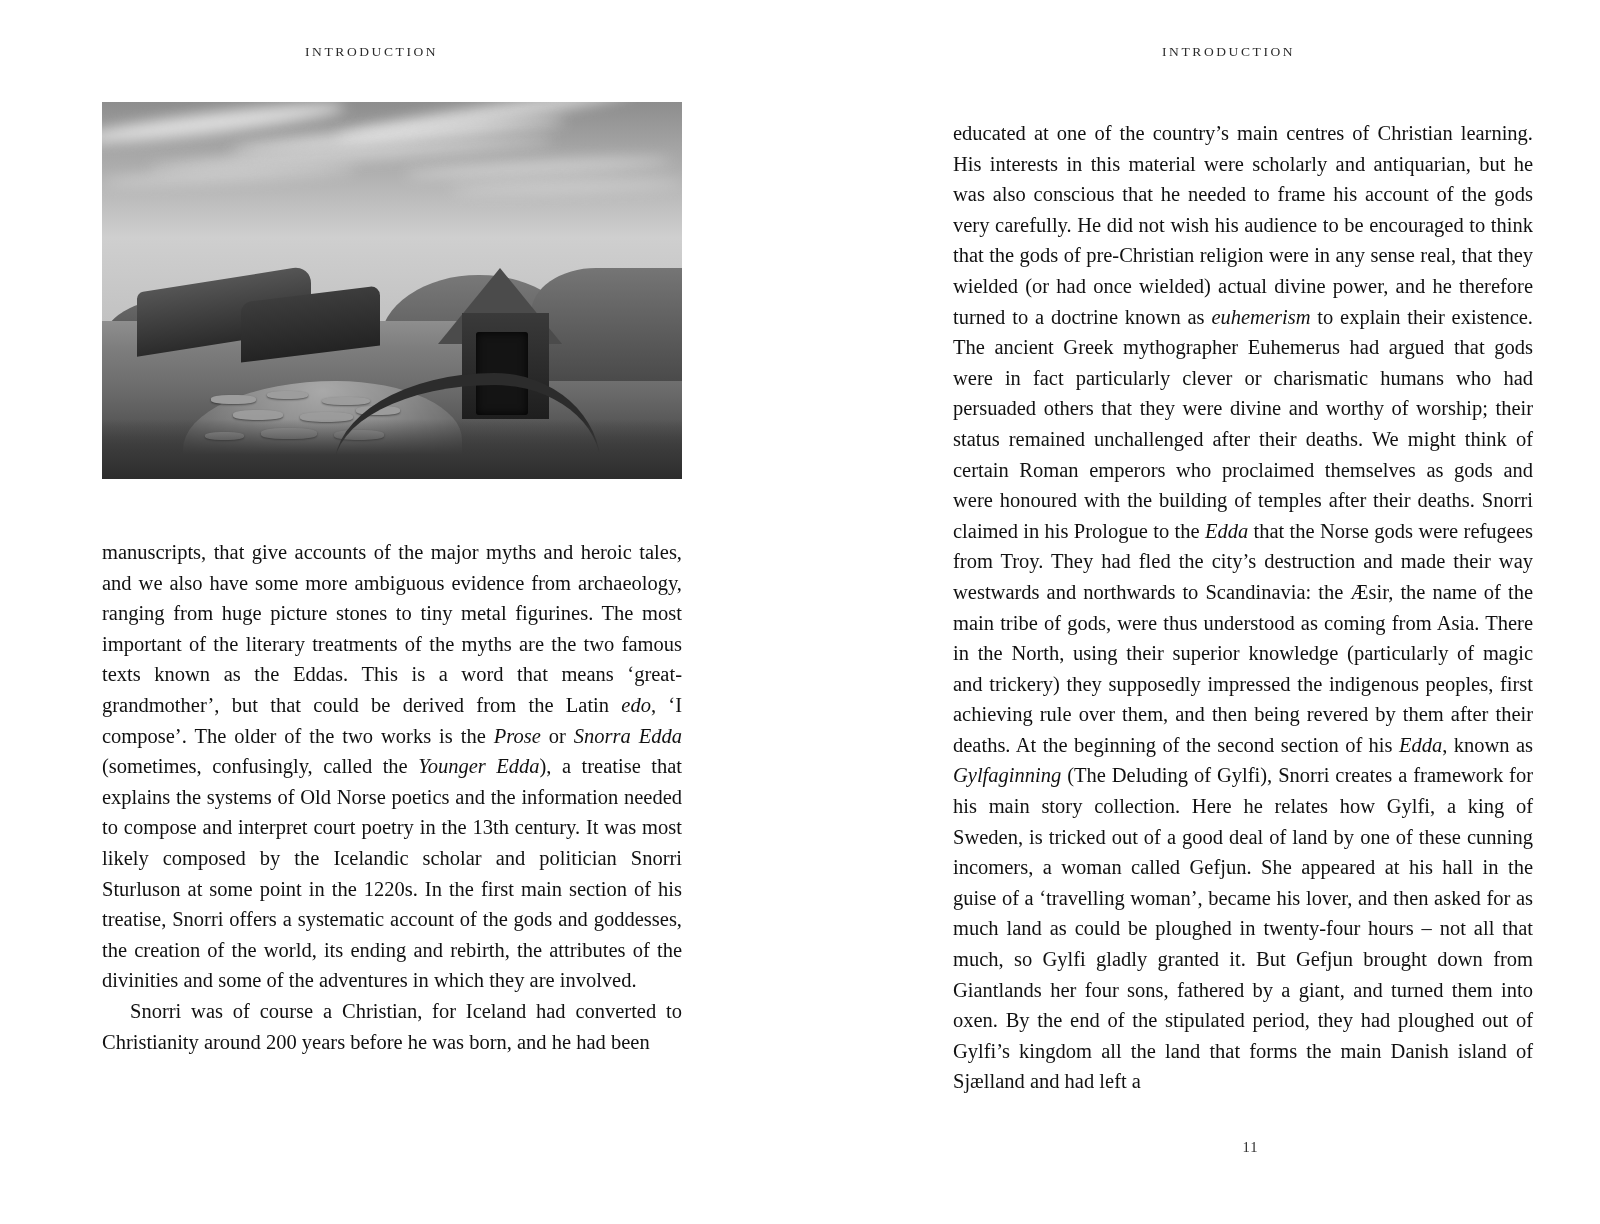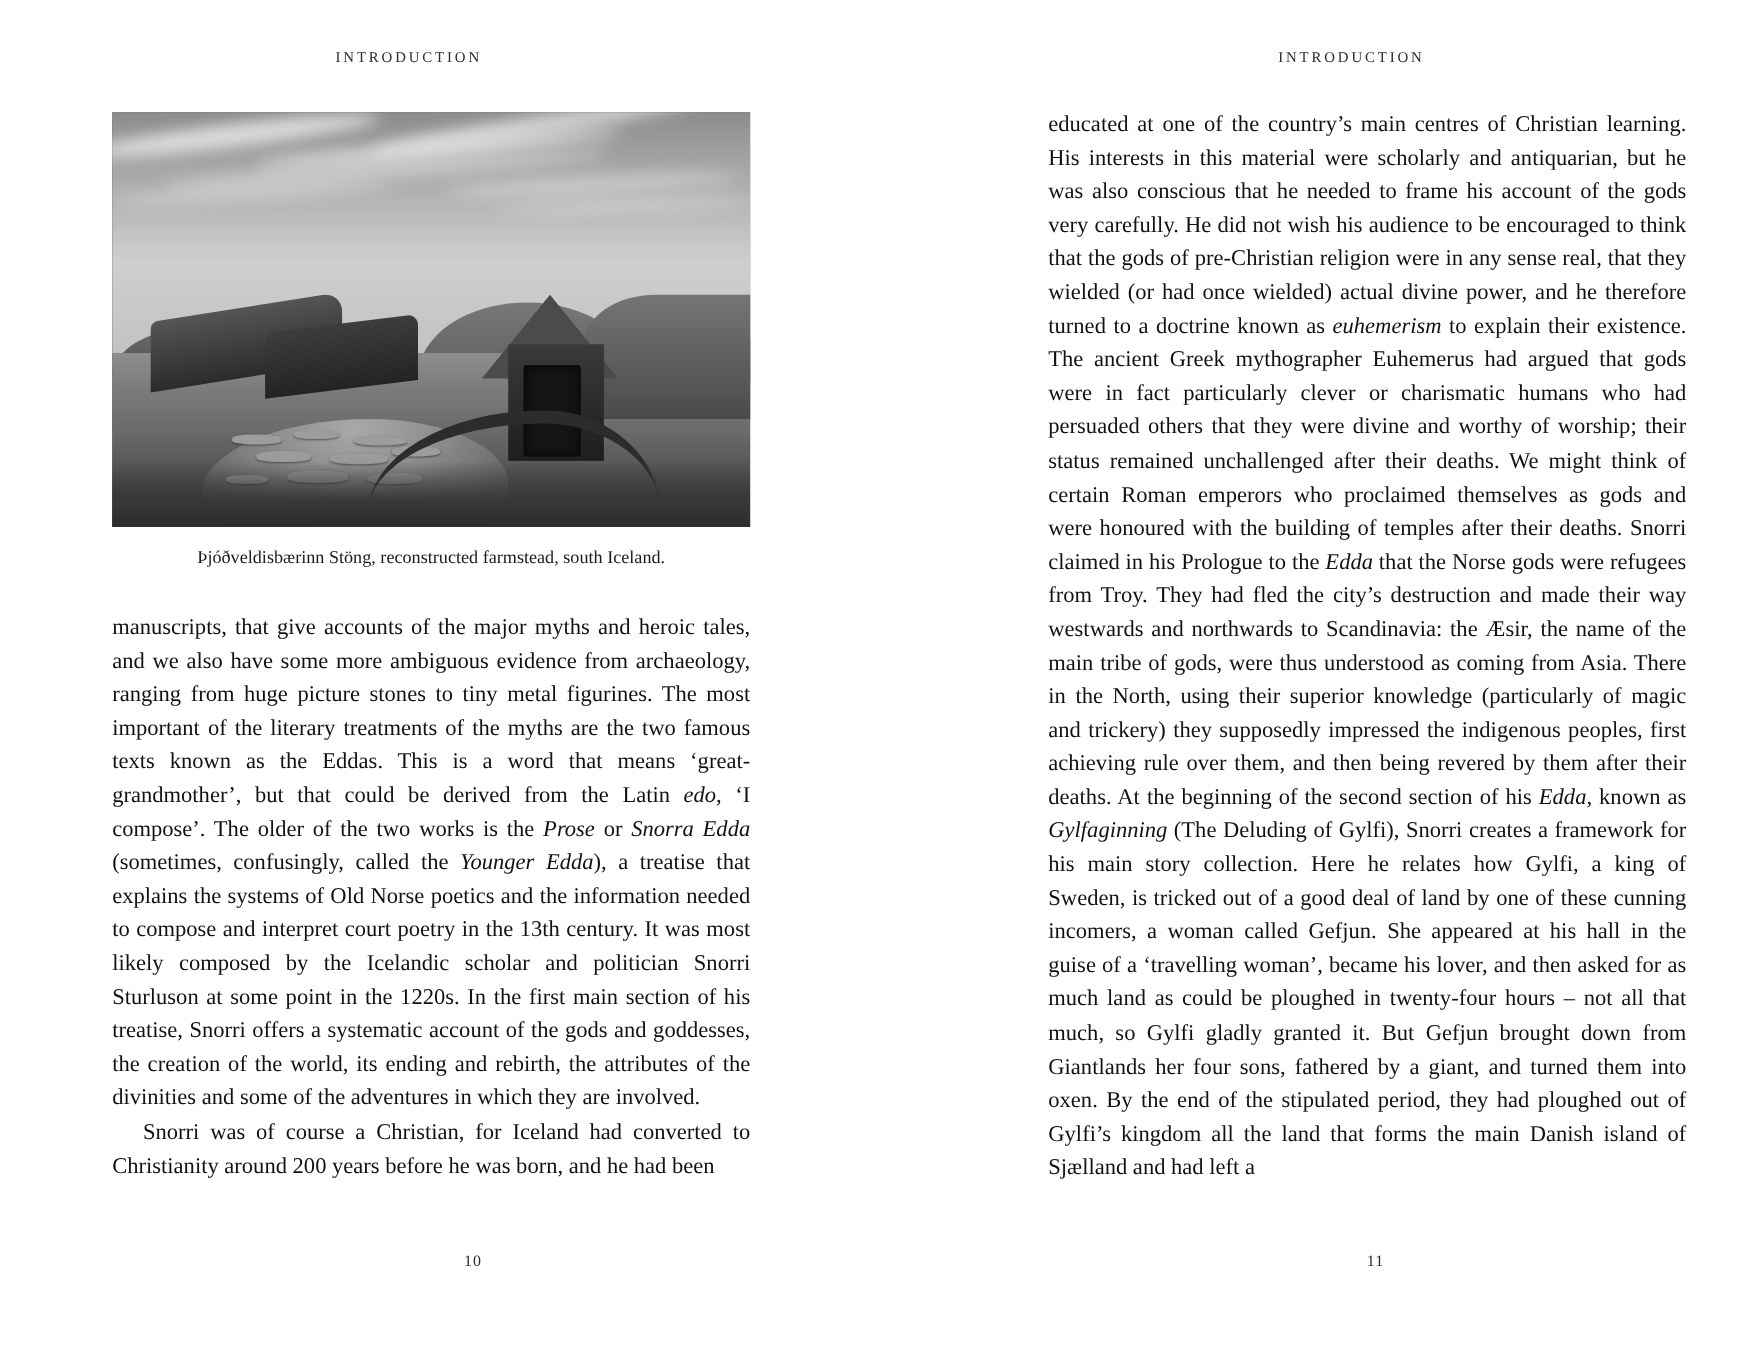--- a/index.html
+++ b/index.html
@@ -168,21 +168,21 @@
     background: linear-gradient(180deg, rgba(60,60,60,0) 0%, #383838 60%, #2c2c2c 100%);
   }
   .caption {
     margin-top: 18px;
     font-size: 16.5px;
     text-align: center;
     color: #1a1a1a;
     width: 580px;
   }
   .body-col {
-    margin-top: 38px;
+    margin-top: 58px;
     width: 580px;
     font-size: 20.5px;
     line-height: 30.6px;
     text-align: justify;
     color: #111;
   }
   .page-right .body-col {
     width: 580px;
   }
   .body-col p {
@@ -239,29 +239,27 @@
           <div class="stone" style="left:18%;top:30%;width:18%;height:10%"></div>
           <div class="stone" style="left:42%;top:32%;width:19%;height:10%"></div>
           <div class="stone" style="left:62%;top:26%;width:16%;height:9%"></div>
           <div class="stone" style="left:28%;top:48%;width:20%;height:11%"></div>
           <div class="stone" style="left:54%;top:50%;width:18%;height:10%"></div>
           <div class="stone" style="left:8%;top:52%;width:14%;height:8%"></div>
         </div>
         <div class="wall-curve"></div>
         <div class="grass-fore"></div>
       </div>
-      <div class="caption">Þjóðveldisbærinn Stöng, reconstructed farmstead, south Iceland.</div>
     </div>
 
     <div class="body-col">
       <p>manuscripts, that give accounts of the major myths and heroic tales, and we also have some more ambiguous evidence from archaeology, ranging from huge picture stones to tiny metal figurines. The most important of the literary treatments of the myths are the two famous texts known as the Eddas. This is a word that means ‘great-grandmother’, but that could be derived from the Latin <i>edo</i>, ‘I compose’. The older of the two works is the <i>Prose</i> or <i>Snorra Edda</i> (sometimes, confusingly, called the <i>Younger Edda</i>), a treatise that explains the systems of Old Norse poetics and the information needed to compose and interpret court poetry in the 13th century. It was most likely composed by the Icelandic scholar and politician Snorri Sturluson at some point in the 1220s. In the first main section of his treatise, Snorri offers a systematic account of the gods and goddesses, the creation of the world, its ending and rebirth, the attributes of the divinities and some of the adventures in which they are involved.</p>
       <p class="indent">Snorri was of course a Christian, for Iceland had converted to Christianity around 200 years before he was born, and he had been</p>
     </div>
 
-    <div class="folio">10</div>
   </div>
 
   <div class="page page-right">
 
     <div class="running-head">INTRODUCTION</div>
 
     <div class="body-col">
       <p>educated at one of the country’s main centres of Christian learning. His interests in this material were scholarly and antiquarian, but he was also conscious that he needed to frame his account of the gods very carefully. He did not wish his audience to be encouraged to think that the gods of pre-Christian religion were in any sense real, that they wielded (or had once wielded) actual divine power, and he therefore turned to a doctrine known as <i>euhemerism</i> to explain their existence. The ancient Greek mythographer Euhemerus had argued that gods were in fact particularly clever or charismatic humans who had persuaded others that they were divine and worthy of worship; their status remained unchallenged after their deaths. We might think of certain Roman emperors who proclaimed themselves as gods and were honoured with the building of temples after their deaths. Snorri claimed in his Prologue to the <i>Edda</i> that the Norse gods were refugees from Troy. They had fled the city’s destruction and made their way westwards and northwards to Scandinavia: the Æsir, the name of the main tribe of gods, were thus understood as coming from Asia. There in the North, using their superior knowledge (particularly of magic and trickery) they supposedly impressed the indigenous peoples, first achieving rule over them, and then being revered by them after their deaths. At the beginning of the second section of his <i>Edda</i>, known as <i>Gylfaginning</i> (The Deluding of Gylfi), Snorri creates a framework for his main story collection. Here he relates how Gylfi, a king of Sweden, is tricked out of a good deal of land by one of these cunning incomers, a woman called Gefjun. She appeared at his hall in the guise of a ‘travelling woman’, became his lover, and then asked for as much land as could be ploughed in twenty-four hours – not all that much, so Gylfi gladly granted it. But Gefjun brought down from Giantlands her four sons, fathered by a giant, and turned them into oxen. By the end of the stipulated period, they had ploughed out of Gylfi’s kingdom all the land that forms the main Danish island of Sjælland and had left a</p>
     </div>
 

